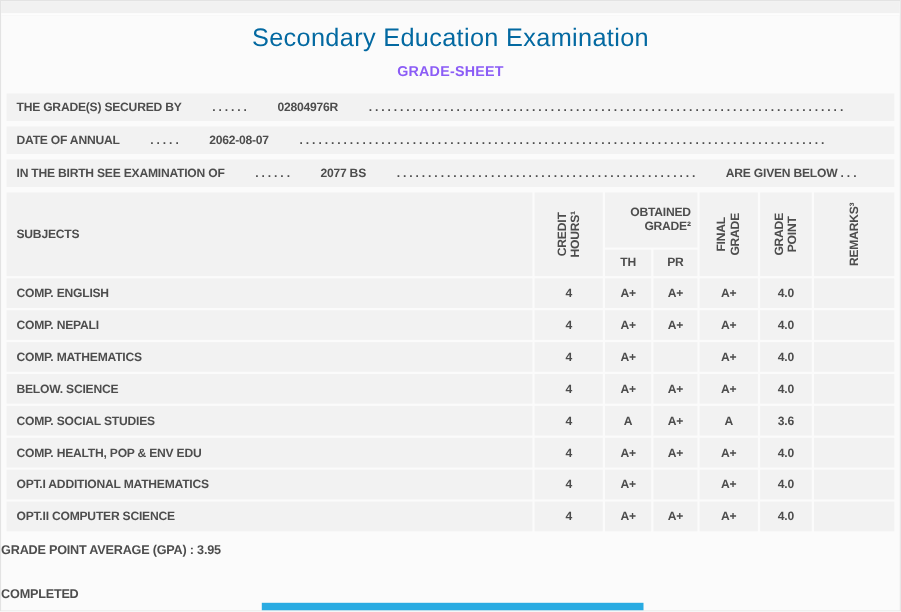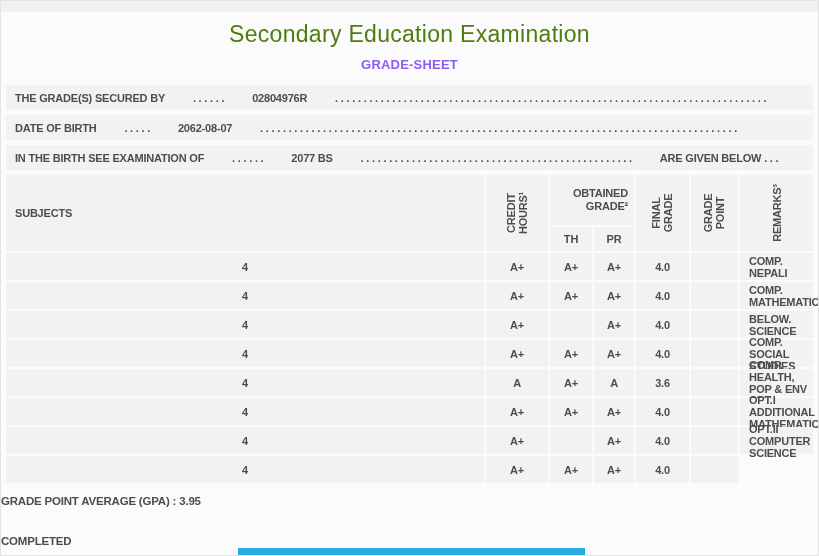--- a/index.html
+++ b/index.html
@@ -21,21 +21,21 @@
     height: 13px;
     background: #f1f1f1;
     border-bottom: 2px solid #fdfdfd;
   }
   .title {
     margin-top: 7px;
     text-align: center;
     font-size: 23px;
     font-weight: 400;
     letter-spacing: 0.3px;
-    color: #4d7c0f;
+    color: #0369a1;
   }
   .subtitle {
     margin-top: 9px;
     text-align: center;
     font-size: 13px;
     font-weight: 700;
     color: #8b5cf6;
     letter-spacing: 0.2px;
   }
   .info {
@@ -116,21 +116,21 @@
 
 <div class="page">
 
   <div class="top-strip"></div>
 
   <div class="title">Secondary Education Examination</div>
   <div class="subtitle">GRADE-SHEET</div>
 
   <div class="info">
     <div class="info-line"><span>THE GRADE(S) SECURED BY</span><span> . . . . . . </span><span>02804976R</span><span> . . . . . . . . . . . . . . . . . . . . . . . . . . . . . . . . . . . . . . . . . . . . . . . . . . . . . . . . . . . . . . . . . . . . . . . . . . . .</span><span></span></div>
-    <div class="info-line"><span>DATE OF BIRTH</span><span> . . . . . </span><span>2062-08-07</span><span> . . . . . . . . . . . . . . . . . . . . . . . . . . . . . . . . . . . . . . . . . . . . . . . . . . . . . . . . . . . . . . . . . . . . . . . . . . . . . . . . . . . .</span><span></span></div>
+    <div class="info-line"><span>DATE OF ANNUAL</span><span> . . . . . </span><span>2062-08-07</span><span> . . . . . . . . . . . . . . . . . . . . . . . . . . . . . . . . . . . . . . . . . . . . . . . . . . . . . . . . . . . . . . . . . . . . . . . . . . . . . . . . . . . .</span><span></span></div>
     <div class="info-line"><span>IN THE BIRTH SEE EXAMINATION OF</span><span> . . . . . . </span><span>2077 BS</span><span> . . . . . . . . . . . . . . . . . . . . . . . . . . . . . . . . . . . . . . . . . . . . . . . . </span><span>ARE GIVEN BELOW . . .</span></div>
   </div>
 
   <div class="grade-table">
 
     <div class="cell left hdr-subjects">SUBJECTS</div>
     <div class="cell hdr-credit">
       <div class="rot">
           <div>CREDIT</div>
           <div>HOURS¹</div>
@@ -150,20 +150,21 @@
     <div class="cell hdr-gp">
       <div class="rot">
           <div>GRADE</div>
           <div>POINT</div>
         </div>
     </div>
     <div class="cell hdr-remarks">
       <div class="rot">REMARKS³</div>
     </div>
 
+    <div class="cell left">COMP. ENGLISH</div>
     <div class="cell">4</div>
     <div class="cell">A+</div>
     <div class="cell">A+</div>
     <div class="cell">A+</div>
     <div class="cell">4.0</div>
     <div class="cell"></div>
 
     <div class="cell left">COMP. NEPALI</div>
     <div class="cell">4</div>
     <div class="cell">A+</div>

